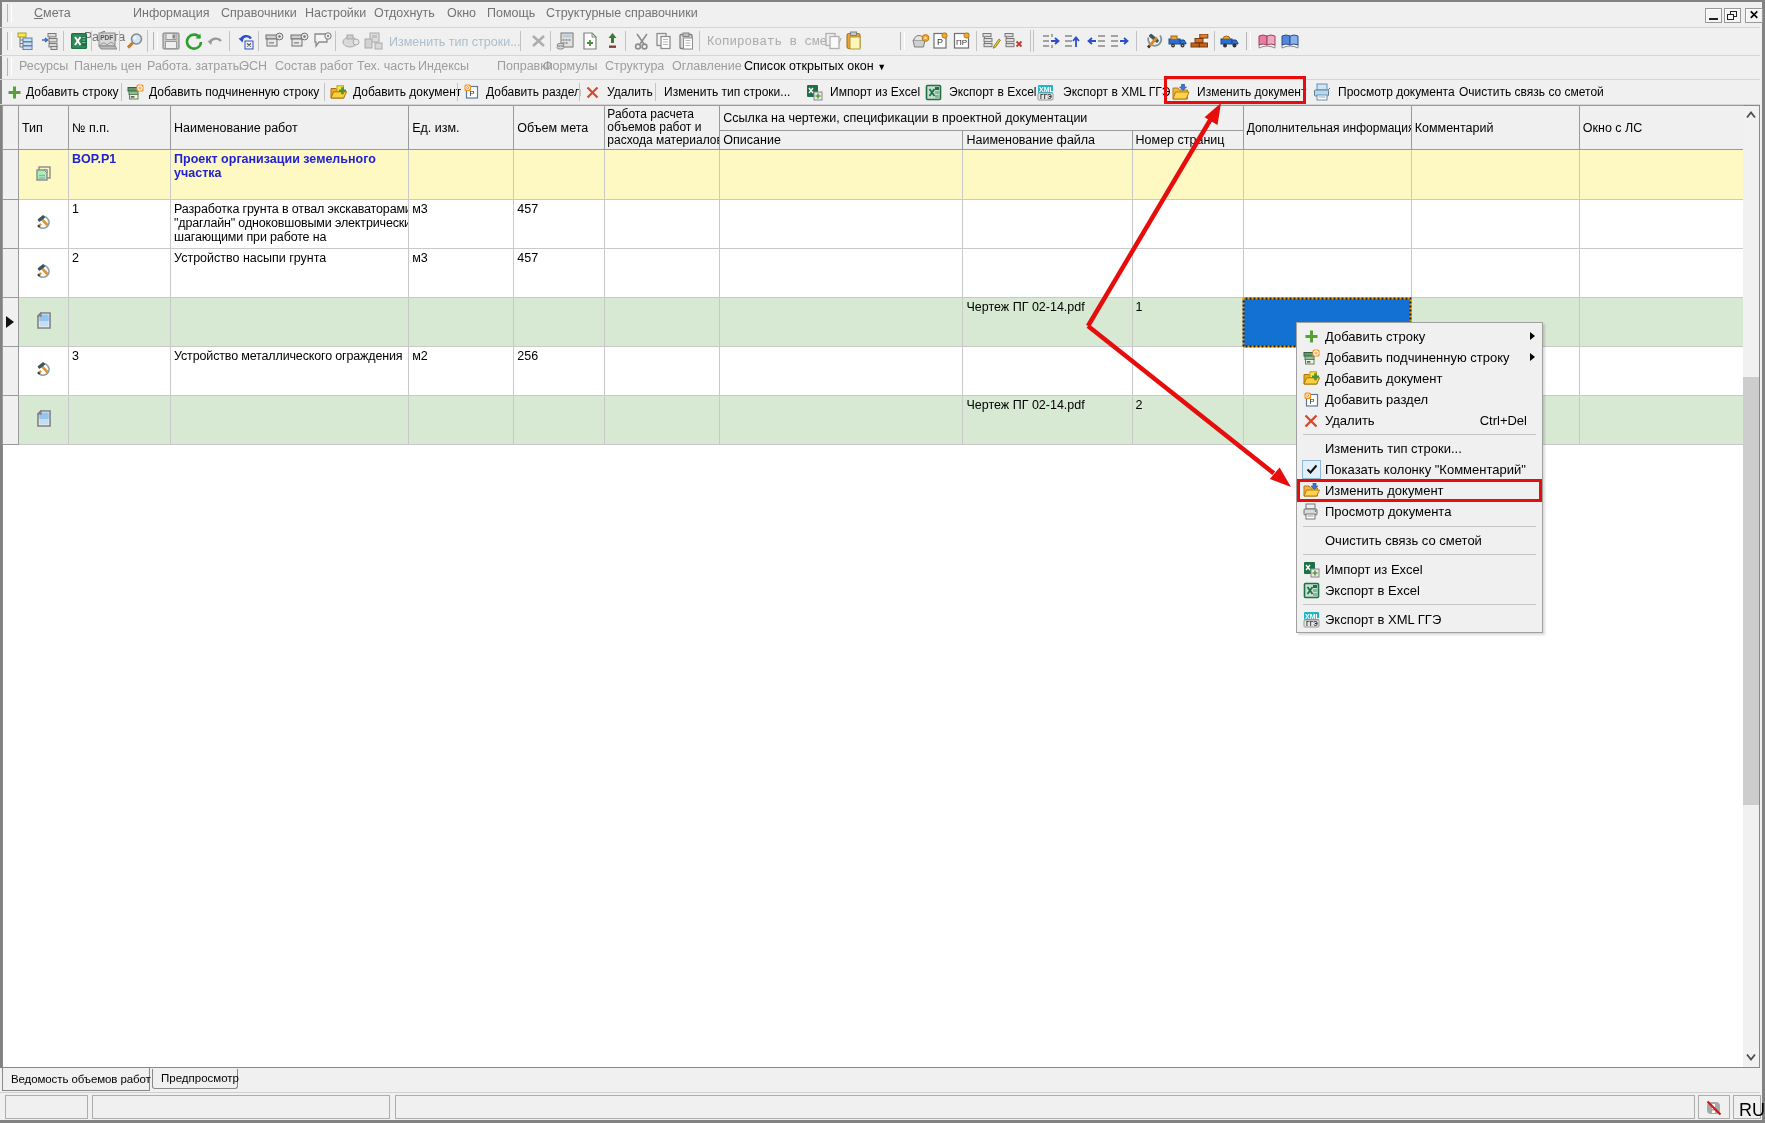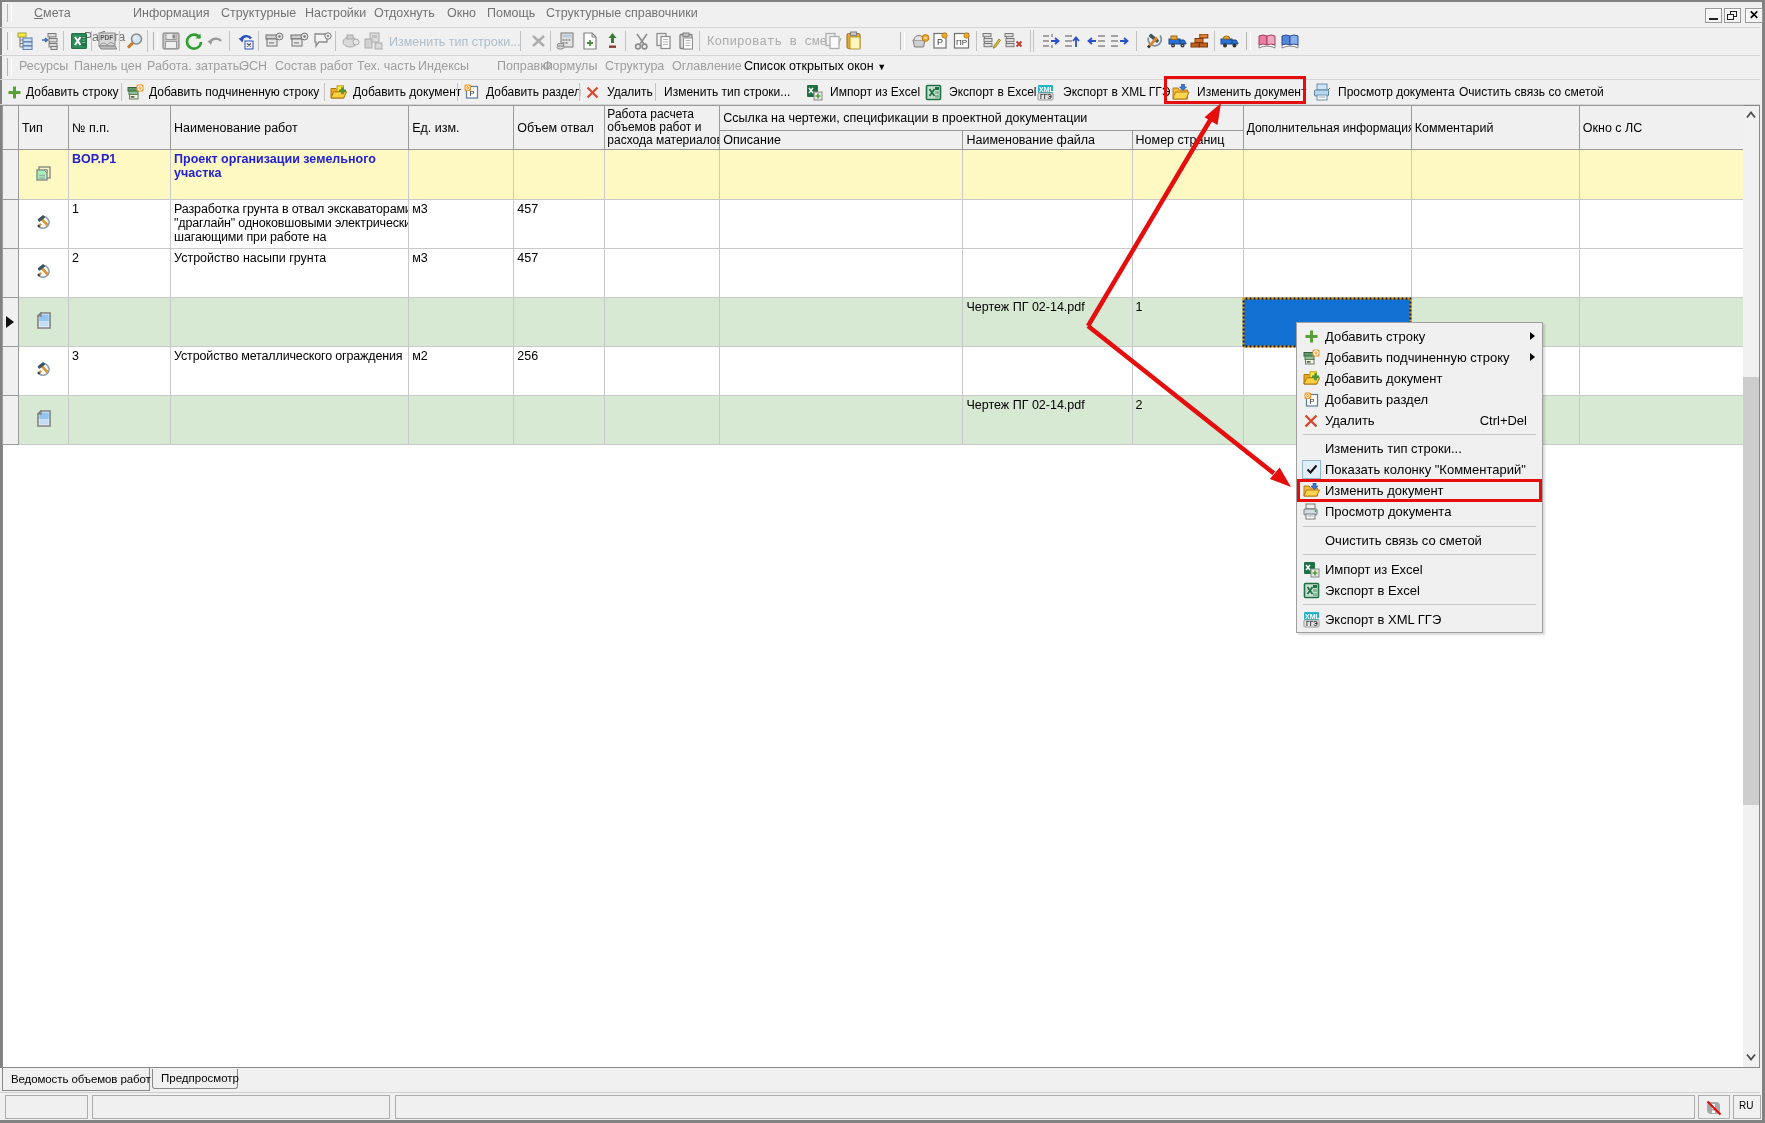--- a/index.html
+++ b/index.html
@@ -55,21 +55,21 @@
 </style>
 </head>
 <body>
 <div class="win"></div>
 
 <div class="abs menubar">
   <div class="abs grip" style="left:7px; top:4px;"></div>
   <span class="mi" style="left:34px;"><u>С</u>мета</span>
   <span class="mi" style="left:84px;margin-top:24px;">Работа</span>
   <span class="mi" style="left:133px;">Информация</span>
-  <span class="mi" style="left:221px;">Структурные</span>
+  <span class="mi" style="left:221px;">Справочники</span>
   <span class="mi" style="left:305px;">Настройки</span>
   <span class="mi" style="left:374px;">Отдохнуть</span>
   <span class="mi" style="left:447px;">Окно</span>
   <span class="mi" style="left:487px;">Помощь</span>
   <span class="mi" style="left:546px;">Структурные справочники</span>
 </div>
 
 <div class="abs" style="left:1705px; top:8px; z-index:5;">
   <div class="abs" style="left:0; top:0; width:17px; height:15px; background:#f4f4f4; border:1px solid #999; box-shadow:inset 1px 1px 0 #fff;">
       <div class="abs" style="left:3px; top:9px; width:9px; height:2px; background:#222;"></div>
@@ -442,21 +442,21 @@
         <col style="width:168px">
         <col style="width:164px">
 </colgroup>
 <tbody>
         <tr class="hdr" style="height:25px;">
   <td class="rowind" rowspan="2"></td>
   <td rowspan="2">Тип</td>
   <td rowspan="2">№ п.п.</td>
   <td rowspan="2">Наименование работ</td>
   <td rowspan="2">Ед. изм.</td>
-  <td rowspan="2">Объем отвал</td>
+  <td rowspan="2">Объем мета</td>
   <td rowspan="2" style="font-size:12px; padding:1px 2px; line-height:13px;">
             <div style="white-space:nowrap;">Работа расчета</div>
             <div style="white-space:nowrap;">объемов работ и</div>
             <div style="white-space:nowrap;">расхода материалов</div>
           </td>
   <td colspan="3" style="vertical-align:middle;">Ссылка на чертежи, спецификации в проектной документации</td>
   <td rowspan="2" style="white-space:nowrap; font-size:12px;">Дополнительная информация</td>
   <td rowspan="2">Комментарий</td>
   <td rowspan="2">Окно с ЛС</td>
 </tr>
@@ -637,21 +637,21 @@
   <div class="pan" style="left:92px; width:298px;"></div>
   <div class="pan" style="left:395px; width:1300px;"></div>
   <div class="pan" style="left:1698px; width:32px;">
     <svg class="abs" style="left:6px; top:3px;" width="18" height="18" viewBox="0 0 18 18">
         <rect x="2" y="3" width="13" height="12" rx="4" fill="#a8a8a8"></rect>
         <rect x="7" y="5" width="3" height="5" fill="#fff"></rect>
         <rect x="7" y="11.5" width="3" height="2.5" fill="#fff"></rect>
         <line x1="2.5" y1="2.5" x2="15.5" y2="15.5" stroke="#e01010" stroke-width="2.2"></line>
       </svg>
   </div>
-  <div class="pan" style="left:1733px; width:28px; font-size:10px;">
+  <div class="pan" style="left:1733px; width:28px; font-size:18px;">
       <span style="position:absolute; left:5px; top:4px;">RU</span>
     </div>
 </div>
 
 <svg class="abs" width="1765" height="1123" style="left:0; top:0; z-index:40; pointer-events:none;">
   <line x1="1088" y1="326" x2="1212" y2="117" stroke="#e60d0d" stroke-width="4.5"></line>
   <polygon points="1221,103 1217.5,125 1204.5,117.2" fill="#e60d0d"></polygon>
   <line x1="1088" y1="326" x2="1273.8" y2="473.3" stroke="#e60d0d" stroke-width="4.5"></line>
   <polygon points="1291,487 1269.8,478.9 1279.6,467.5" fill="#e60d0d"></polygon>
 </svg>

